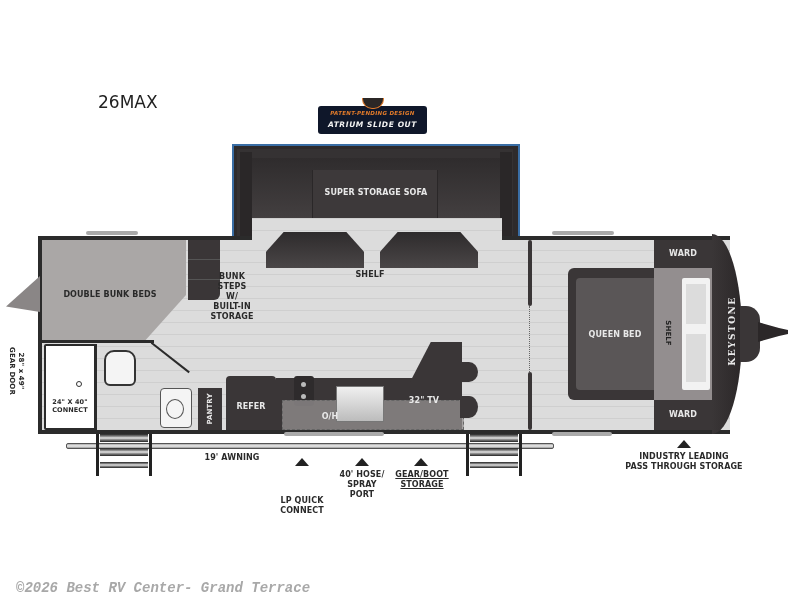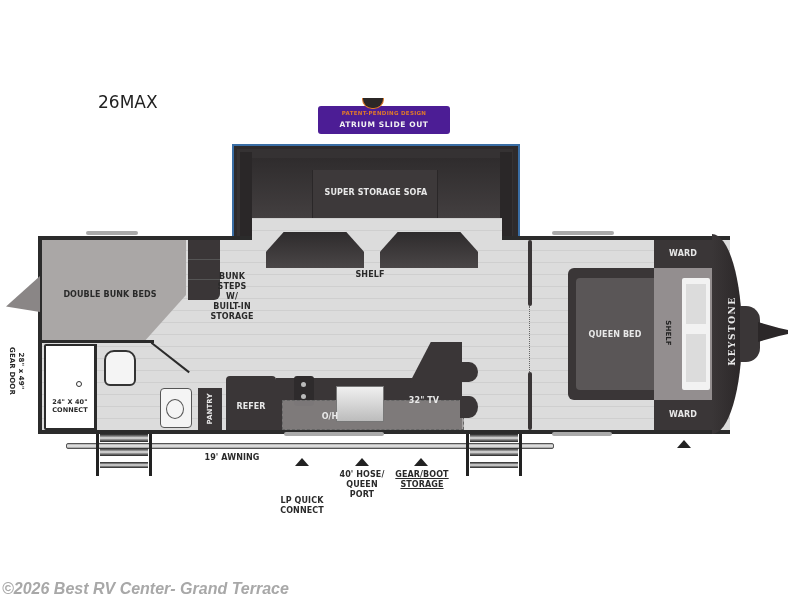--- a/index.html
+++ b/index.html
@@ -1,23 +1,23 @@
 <!DOCTYPE html>
 <html><head>
 <meta charset="utf-8">
 <style>
   html,body{margin:0;padding:0;}
   body{width:800px;height:600px;background:#ffffff;position:relative;overflow:hidden;font-family:"Liberation Sans",sans-serif;}
   .abs{position:absolute;}
   .lbl{position:absolute;font-family:"DejaVu Sans",sans-serif;font-weight:bold;font-size:8px;color:#2a2a2a;text-align:center;line-height:10px;letter-spacing:0.1px;}
   .lbl.w{color:#e8e8e8;}
   .model{left:98px;top:92px;font-family:"DejaVu Sans",sans-serif;font-size:17px;color:#222;}
-  .watermark{left:2px;top:580px;font-family:Liberation Sans, sans-serif;font-style:italic;font-weight:bold;font-size:16px;color:#a8a8a8;}
+  .watermark{left:16px;top:580px;font-family:Liberation Mono, monospace;font-style:italic;font-weight:bold;font-size:14px;color:#a8a8a8;}
   .floor{background:repeating-linear-gradient(0deg,#dcdcdc 0px,#dcdcdc 11px,#cfcfcf 11px,#cfcfcf 12px);}
-  .badge{left:318px;top:106px;width:132px;height:28px;background:#4c1d95;border-radius:3px;}
+  .badge{left:318px;top:106px;width:109px;height:28px;background:#0f172a;border-radius:3px;font-style:italic;}
   .badge .top{position:absolute;left:0;right:0;top:4px;font-size:5.5px;font-weight:bold;color:#e07a2a;text-align:center;font-family:"DejaVu Sans",sans-serif;letter-spacing:0.3px;}
   .badge .bot{position:absolute;left:0;right:0;top:14px;font-size:7.5px;font-weight:bold;color:#f2f2f2;text-align:center;font-family:"DejaVu Sans",sans-serif;letter-spacing:0.6px;}
   .badge .tab{position:absolute;left:44px;top:-8px;width:20px;height:10px;background:#2b2726;border-radius:0 0 10px 10px;border:1px solid #e07a2a;border-top:none;}
   .arrow{width:0;height:0;border-left:7px solid transparent;border-right:7px solid transparent;border-bottom:8px solid #222;}
   .step{background:linear-gradient(180deg,#222 0%,#8a8a8a 30%,#e8e8e8 50%,#8a8a8a 70%,#222 100%);}
 </style>
 </head>
 <body>
 
 <div class="abs model">26MAX</div>
@@ -161,26 +161,30 @@
 
   <div class="abs arrow" style="left:295px;top:458px;"></div>
   <div class="lbl" style="left:272px;top:496px;width:60px;">
     <div>LP QUICK</div>
     <div>CONNECT</div>
   </div>
 
   <div class="abs arrow" style="left:355px;top:458px;"></div>
   <div class="lbl" style="left:332px;top:470px;width:60px;">
     <div>40' HOSE/</div>
-    <div>QUEEN</div>
+    <div>SPRAY</div>
     <div>PORT</div>
   </div>
 
   <div class="abs arrow" style="left:414px;top:458px;"></div>
   <div class="lbl" style="left:392px;top:470px;width:60px;text-decoration:underline;">
     <div>GEAR/BOOT</div>
     <div>STORAGE</div>
   </div>
 
   <div class="abs arrow" style="left:677px;top:440px;"></div>
+  <div class="lbl" style="left:614px;top:452px;width:140px;">
+    <div>INDUSTRY LEADING</div>
+    <div>PASS THROUGH STORAGE</div>
+  </div>
 </div>
 
 <div class="abs watermark">©2026 Best RV Center- Grand Terrace</div>
 
 </body></html>

